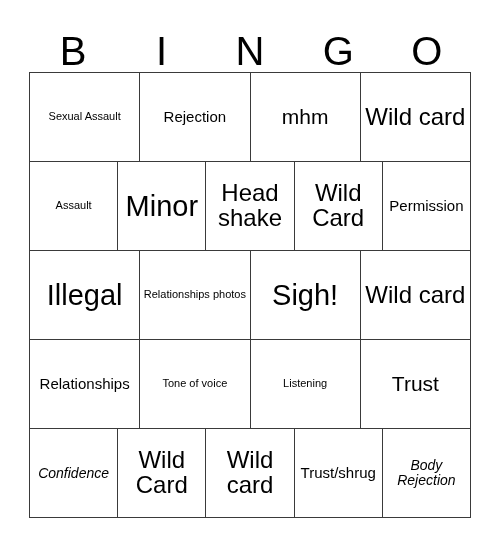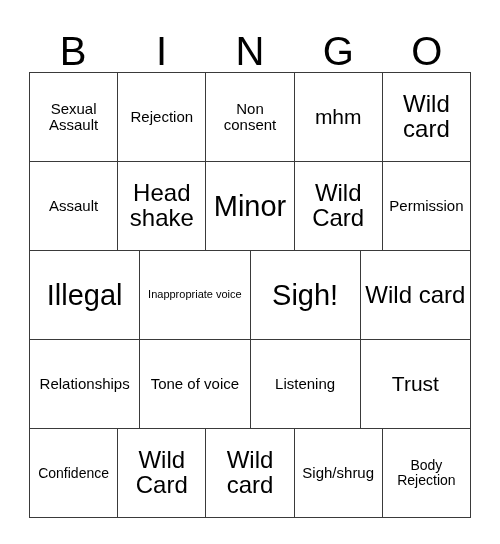--- a/index.html
+++ b/index.html
@@ -65,22 +65,22 @@
   .cell-text {
     display: block;
     width: 100%;
     line-height: 1.04;
     word-wrap: break-word;
     color: #000000;
   }
   .s-xxl { font-size: 21px; }
   .s-xl  { font-size: 29px; }
   .s-lg  { font-size: 24px; }
-  .s-md  { font-size: 15px; }
-  .s-sm  { font-size: 14px; }
+  .s-md  { font-size: 11px; }
+  .s-sm  { font-size: 14px; font-style: italic; }
   .s-xs  { font-size: 15px; }
   .s-xxs { font-size: 11px; }
 </style>
 </head>
 <body>
 
 <div id="card">
 
   <div id="header-row">
     <div class="header-letter">B</div>
@@ -93,54 +93,51 @@
   <div id="grid">
 
     <div class="grid-row">
       <div class="cell">
           <span class="cell-text s-md">Sexual Assault</span>
         </div>
       <div class="cell">
           <span class="cell-text s-xs">Rejection</span>
         </div>
       <div class="cell">
-          <span class="cell-text s-md">Non consent</span>
-        </div>
-      <div class="cell">
           <span class="cell-text s-xxl">mhm</span>
         </div>
       <div class="cell">
           <span class="cell-text s-lg">Wild card</span>
         </div>
     </div>
 
     <div class="grid-row">
       <div class="cell">
           <span class="cell-text s-md">Assault</span>
         </div>
       <div class="cell">
-          <span class="cell-text s-lg">Head shake</span>
+          <span class="cell-text s-xl">Minor</span>
         </div>
       <div class="cell">
-          <span class="cell-text s-xl">Minor</span>
+          <span class="cell-text s-lg">Head shake</span>
         </div>
       <div class="cell">
           <span class="cell-text s-lg">Wild Card</span>
         </div>
       <div class="cell">
           <span class="cell-text s-xs">Permission</span>
         </div>
     </div>
 
     <div class="grid-row">
       <div class="cell">
           <span class="cell-text s-xl">Illegal</span>
         </div>
       <div class="cell">
-          <span class="cell-text s-xxs">Inappropriate voice</span>
+          <span class="cell-text s-xxs">Relationships photos</span>
         </div>
       <div class="cell">
           <span class="cell-text s-xl">Sigh!</span>
         </div>
       <div class="cell">
           <span class="cell-text s-lg">Wild card</span>
         </div>
     </div>
 
     <div class="grid-row">
@@ -162,21 +159,21 @@
       <div class="cell">
           <span class="cell-text s-sm">Confidence</span>
         </div>
       <div class="cell">
           <span class="cell-text s-lg">Wild Card</span>
         </div>
       <div class="cell">
           <span class="cell-text s-lg">Wild card</span>
         </div>
       <div class="cell">
-          <span class="cell-text s-xs">Sigh/shrug</span>
+          <span class="cell-text s-xs">Trust/shrug</span>
         </div>
       <div class="cell">
           <span class="cell-text s-sm">Body Rejection</span>
         </div>
     </div>
 
   </div>
 </div>
 
 </body></html>

